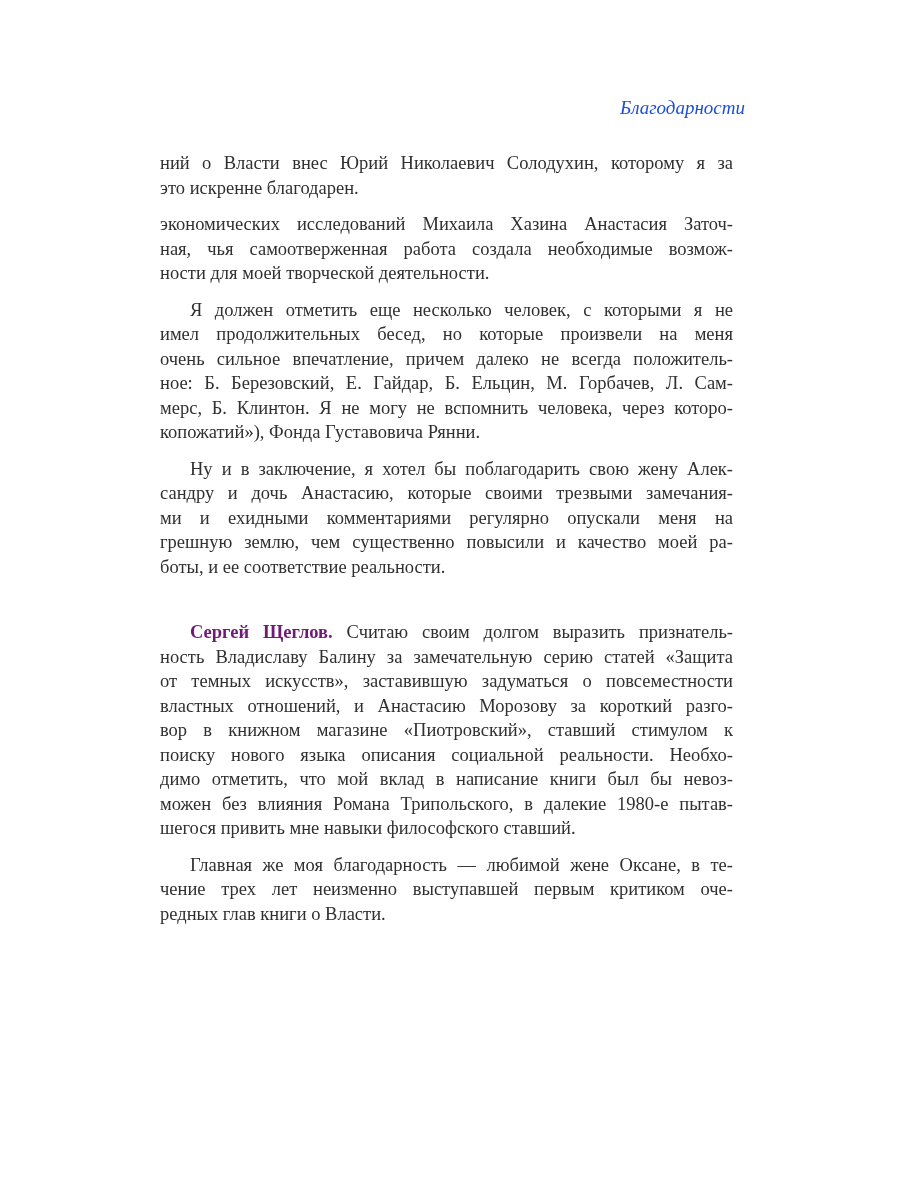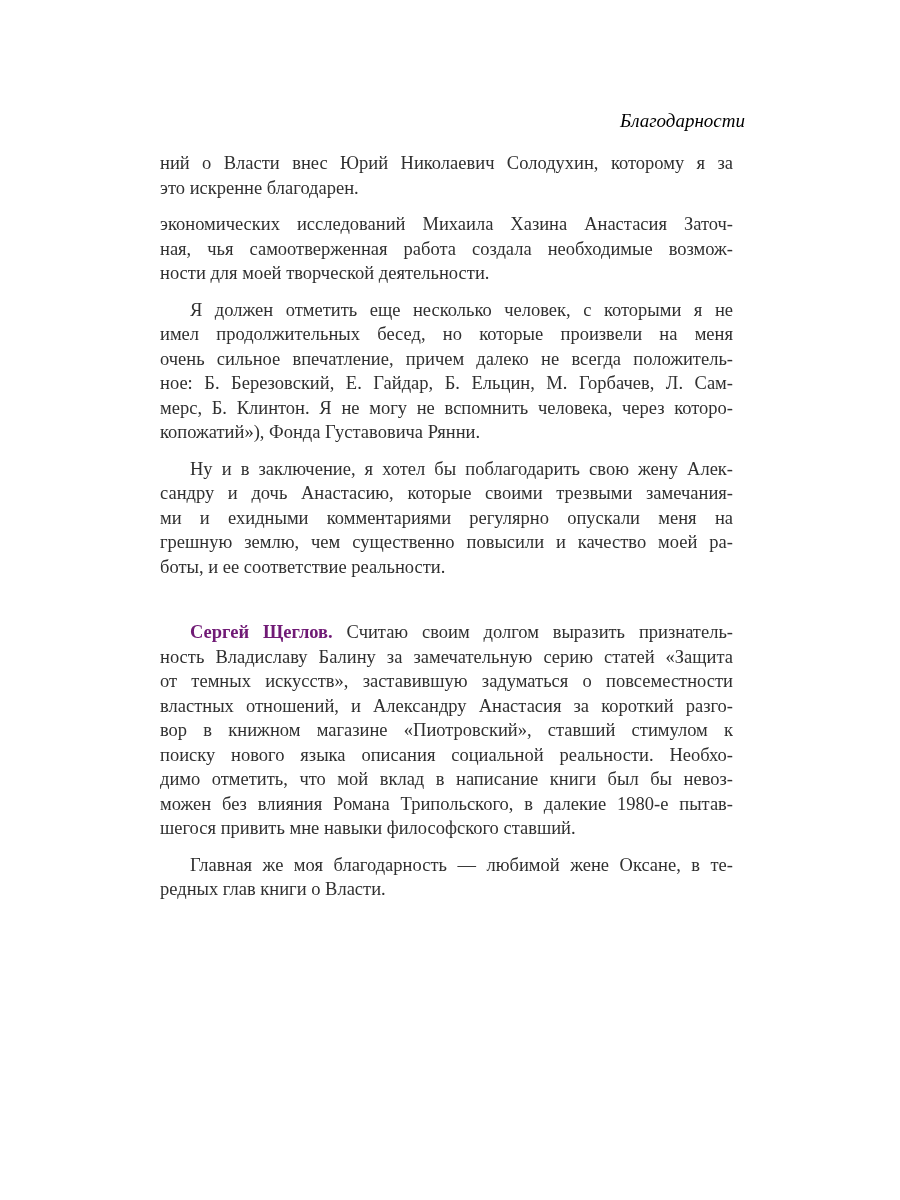--- a/index.html
+++ b/index.html
@@ -18,22 +18,21 @@
   }
   .running-header {
     position: absolute;
     left: 148px;
     top: 96px;
     width: 597px;
     text-align: right;
     font-style: italic;
     font-size: 19px;
     line-height: 24px;
-    color: #000000;
-    margin-top: 13px;
+    color: #1d4ed8;
   }
   .body-text {
     position: absolute;
     left: 148px;
     top: 139px;
     width: 597px;
     font-size: 18.5px;
     line-height: 24.5px;
   }
   .para {
@@ -86,25 +85,26 @@
         <div class="line indent">Ну и в заключение, я хотел бы поблагодарить свою жену Алек-</div>
         <div class="line">сандру и дочь Анастасию, которые своими трезвыми замечания-</div>
         <div class="line">ми и ехидными комментариями регулярно опускали меня на</div>
         <div class="line">грешную землю, чем существенно повысили и качество моей ра-</div>
         <div class="line last">боты, и ее соответствие реальности.</div>
       </div>
       <div class="para gap">
         <div class="line indent"><strong>Сергей Щеглов.</strong> Считаю своим долгом выразить признатель-</div>
         <div class="line">ность Владиславу Балину за замечательную серию статей «Защита</div>
         <div class="line">от темных искусств», заставившую задуматься о повсеместности</div>
-        <div class="line">властных отношений, и Александру Анастасия за короткий разго-</div>
+        <div class="line">властных отношений, и Анастасию Морозову за короткий разго-</div>
         <div class="line">вор в книжном магазине «Пиотровский», ставший стимулом к</div>
         <div class="line">поиску нового языка описания социальной реальности. Необхо-</div>
         <div class="line">димо отметить, что мой вклад в написание книги был бы невоз-</div>
         <div class="line">можен без влияния Романа Трипольского, в далекие 1980-е пытав-</div>
         <div class="line last">шегося привить мне навыки философского ставший.</div>
       </div>
       <div class="para">
         <div class="line indent">Главная же моя благодарность — любимой жене Оксане, в те-</div>
+        <div class="line">чение трех лет неизменно выступавшей первым критиком оче-</div>
         <div class="line last">редных глав книги о Власти.</div>
       </div>
     </div>
 </div>
 
 </body></html>

